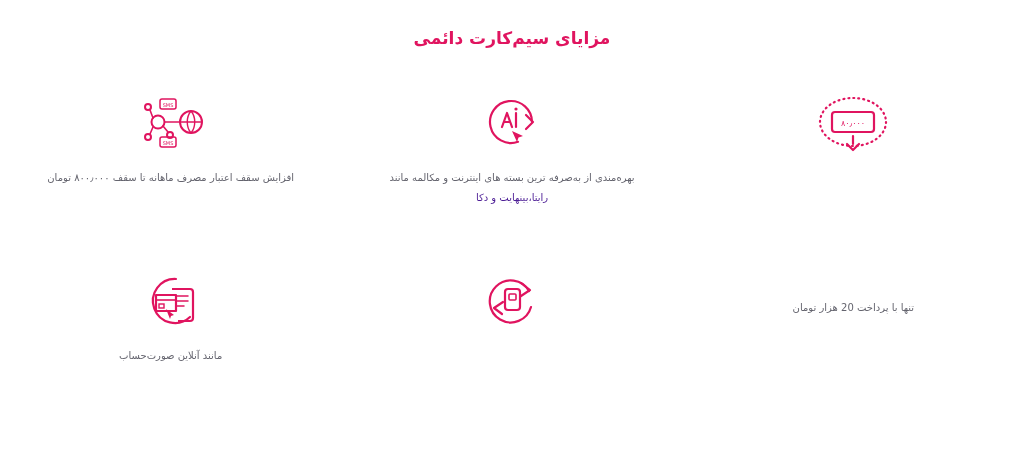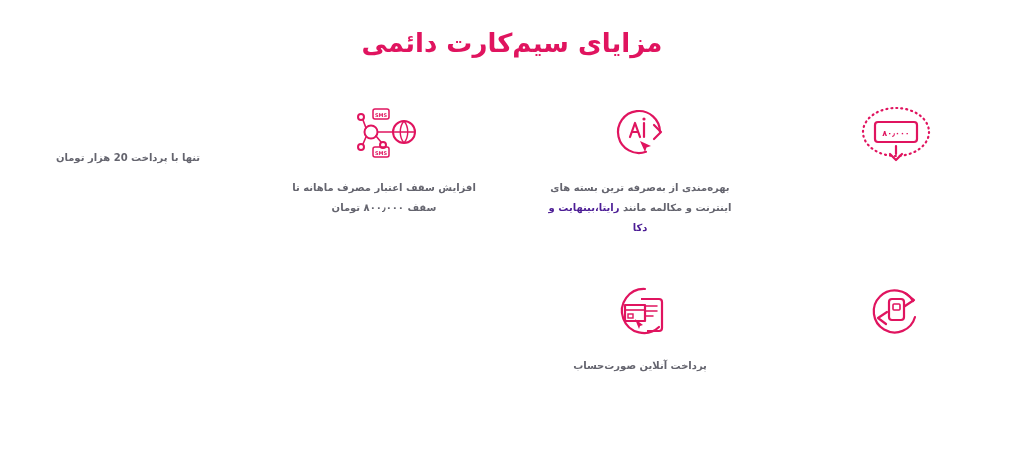--- a/index.html
+++ b/index.html
@@ -16,34 +16,33 @@
   }
   .page {
     position: relative;
     width: 1024px;
     height: 471px;
     box-sizing: border-box;
   }
   .section-title {
     text-align: center;
     color: #e0145f;
-    font-size: 26px;
+    font-size: 17px;
     font-weight: bold;
     margin: 0;
     padding-top: 28px;
     letter-spacing: 0;
   }
   .grid {
     margin-top: 42px;
     display: grid;
-    grid-template-columns: repeat(4, 1fr);
+    grid-template-columns: repeat(3, 1fr);
     grid-template-rows: 160px 160px;
     column-gap: 0px;
     row-gap: 0px;
-    font-weight: bold;
   }
   .cell {
     display: flex;
     flex-direction: column;
     align-items: center;
     padding: 0 34px;
     box-sizing: border-box;
   }
   .icon-wrap {
     height: 64px;
@@ -141,17 +140,17 @@
         <svg width="70" height="62" viewBox="0 0 70 62" fill="none" stroke="#e0145f" stroke-width="2.2">
           <path d="M40 10 a22 22 0 1 0 14 38" stroke-linecap="round"></path>
           <path d="M20 26 h20 v16 h-20 z" stroke-linejoin="round"></path>
           <path d="M20 31 h20" stroke-width="1.6"></path>
           <rect x="23" y="35" width="5" height="4" stroke-width="1.4"></rect>
           <path d="M36 20 h18 a3 3 0 0 1 3 3 v26 a3 3 0 0 1 -3 3 h-12" stroke-linejoin="round"></path>
           <path d="M41 27 h11 M41 32 h11 M41 37 h7" stroke-width="1.5" stroke-linecap="round"></path>
           <path d="M30 40 l8 6 l-3 1 l-1 3 z" fill="#e0145f" stroke="none"></path>
         </svg>
       </div>
-      <div class="caption"><span>پرداخت آنلاین صورت‌حساب</span><span class="hl"></span></div>
+      <div class="caption"><span>مانند آنلاین صورت‌حساب</span><span class="hl"></span></div>
     </div>
 
   </div>
 </div>
 
 </body></html>

